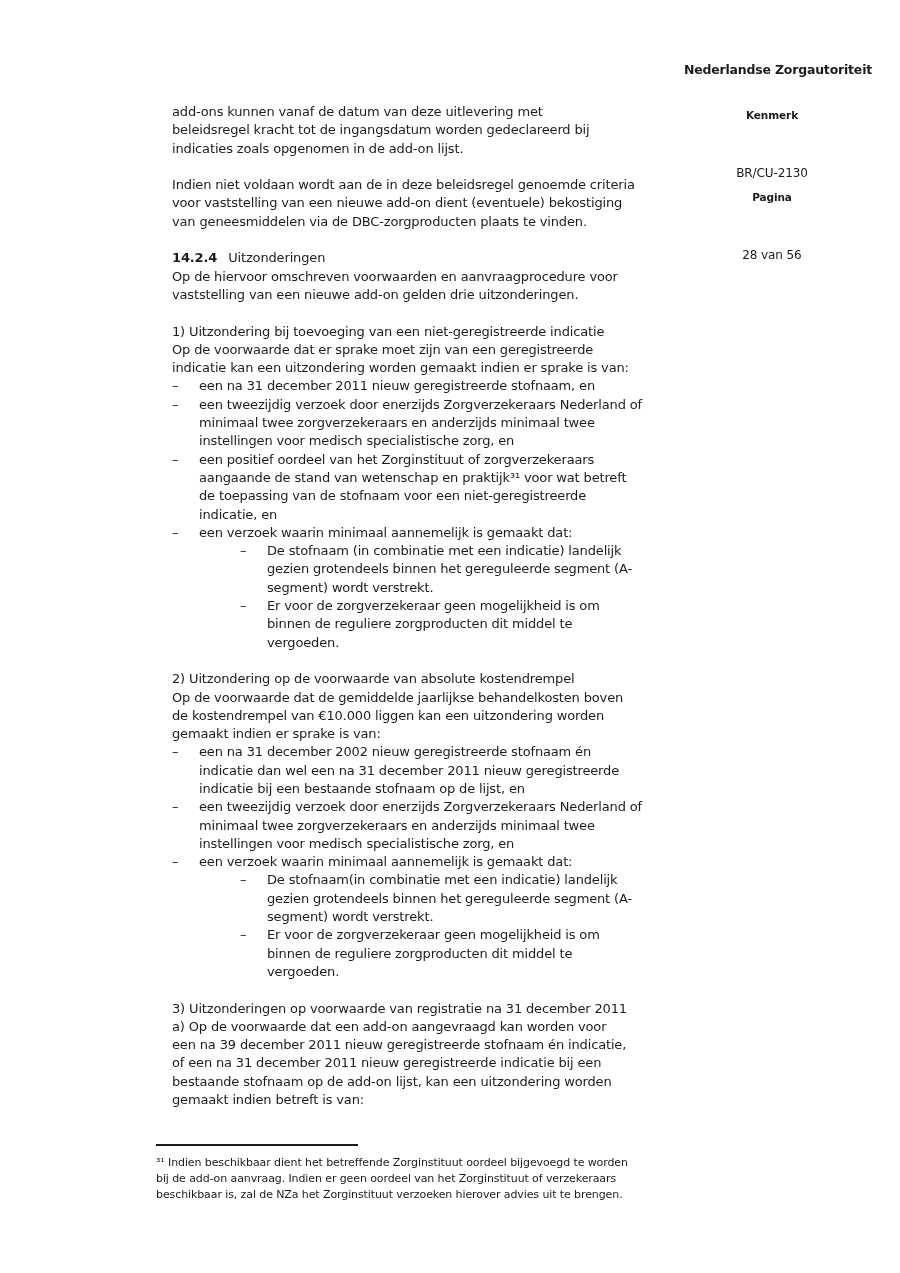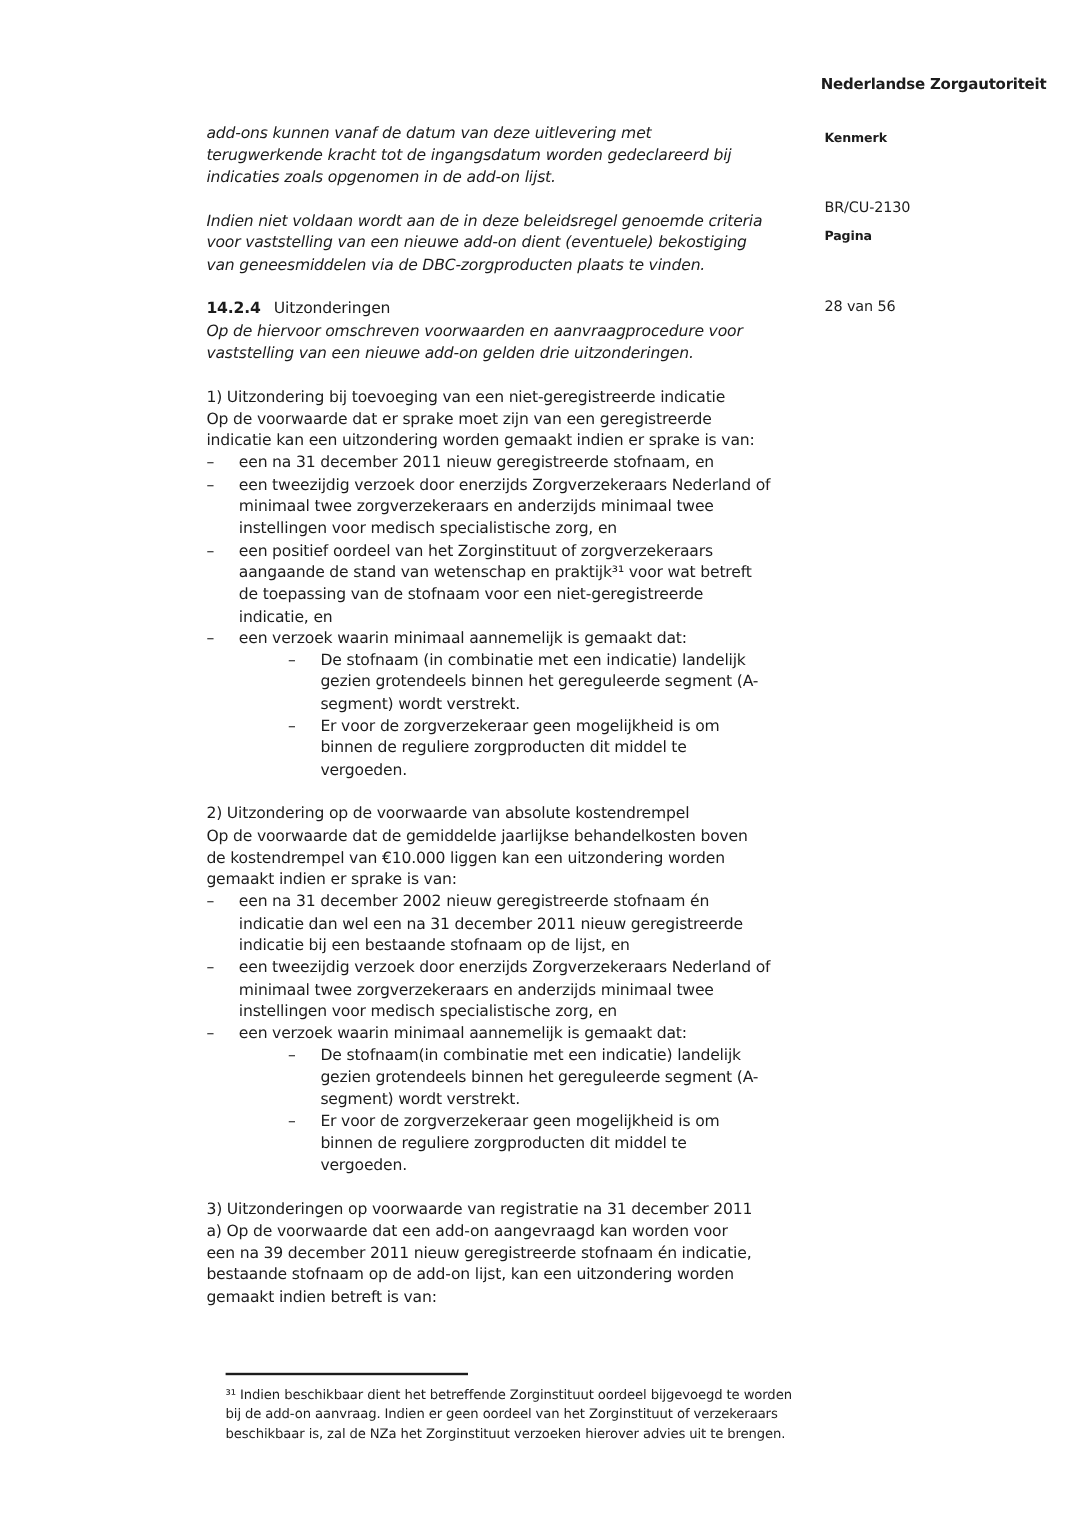--- a/index.html
+++ b/index.html
@@ -30,20 +30,21 @@
     font-weight: bold;
     letter-spacing: -0.2px;
     white-space: nowrap;
   }
   
   .meta {
     position: absolute;
     left: 687px;
     top: 109px;
     width: 170px;
+    text-align: center;
   }
   .meta-label {
     font-size: 10.5px;
     font-weight: bold;
     line-height: 13px;
     letter-spacing: -0.1px;
     margin-bottom: 2px;
   }
   .meta-value {
     font-size: 12px;
@@ -57,38 +58,38 @@
   .content {
     position: absolute;
     left: 172px;
     top: 103px;
     width: 516px;
     font-size: 13px;
     line-height: 18.3px;
     letter-spacing: -0.15px;
   }
   .ln { white-space: nowrap; }
-  .para { margin: 0 0 18.3px 0; font-style: italic; }
+  .para { margin: 0 0 18.3px 0; }
   .block { margin: 0 0 18.3px 0; }
   .heading { margin: 0; font-size: 13px; font-weight: normal; }
   .heading .num { font-weight: bold; display: inline-block; margin-right: 11px; text-align: center; }
   .li {
     position: relative;
     padding-left: 27px;
   }
   .li .dash {
     position: absolute;
     left: 0;
     top: 0;
   }
   .li.l2 { margin-left: 68px; }
   
   .footnote {
     position: absolute;
-    left: 188px;
+    left: 156px;
     top: 1144px;
     width: 520px;
   }
   .fn-rule {
     width: 202px;
     height: 2px;
     background: #1c1c1c;
     margin-bottom: 9px;
   }
   .fn-text {
@@ -108,21 +109,21 @@
     <div class="meta-label">Kenmerk</div>
     <div class="meta-value">BR/CU-2130</div>
     <div class="meta-label">Pagina</div>
     <div class="meta-value">28 van 56</div>
   </aside>
 
   <main class="content">
 
     <div class="para">
         <div class="ln">add-ons kunnen vanaf de datum van deze uitlevering met</div>
-        <div class="ln">terugwerkende kracht tot de ingangsdatum worden gedeclareerd bij</div>
+        <div class="ln">beleidsregel kracht tot de ingangsdatum worden gedeclareerd bij</div>
         <div class="ln">indicaties zoals opgenomen in de add-on lijst.</div>
       </div>
 
     <div class="para">
         <div class="ln">Indien niet voldaan wordt aan de in deze beleidsregel genoemde criteria</div>
         <div class="ln">voor vaststelling van een nieuwe add-on dient (eventuele) bekostiging</div>
         <div class="ln">van geneesmiddelen via de DBC-zorgproducten plaats te vinden.</div>
       </div>
 
     <h3 class="heading ln"><span class="num">14.2.4</span><span class="ttl">Uitzonderingen</span></h3>
@@ -229,20 +230,21 @@
             <div class="ln">vergoeden.</div>
           </div>
       </div>
     </section>
 
     <section class="block">
       <div class="ln">3) Uitzonderingen op voorwaarde van registratie na 31 december 2011</div>
       <div>
           <div class="ln">a) Op de voorwaarde dat een add-on aangevraagd kan worden voor</div>
           <div class="ln">een na 39 december 2011 nieuw geregistreerde stofnaam én indicatie,</div>
+          <div class="ln">of een na 31 december 2011 nieuw geregistreerde indicatie bij een</div>
           <div class="ln">bestaande stofnaam op de add-on lijst, kan een uitzondering worden</div>
           <div class="ln">gemaakt indien betreft is van:</div>
         </div>
     </section>
 
   </main>
 
   <footer class="footnote">
     <div class="fn-rule"></div>
     <div class="fn-text">

